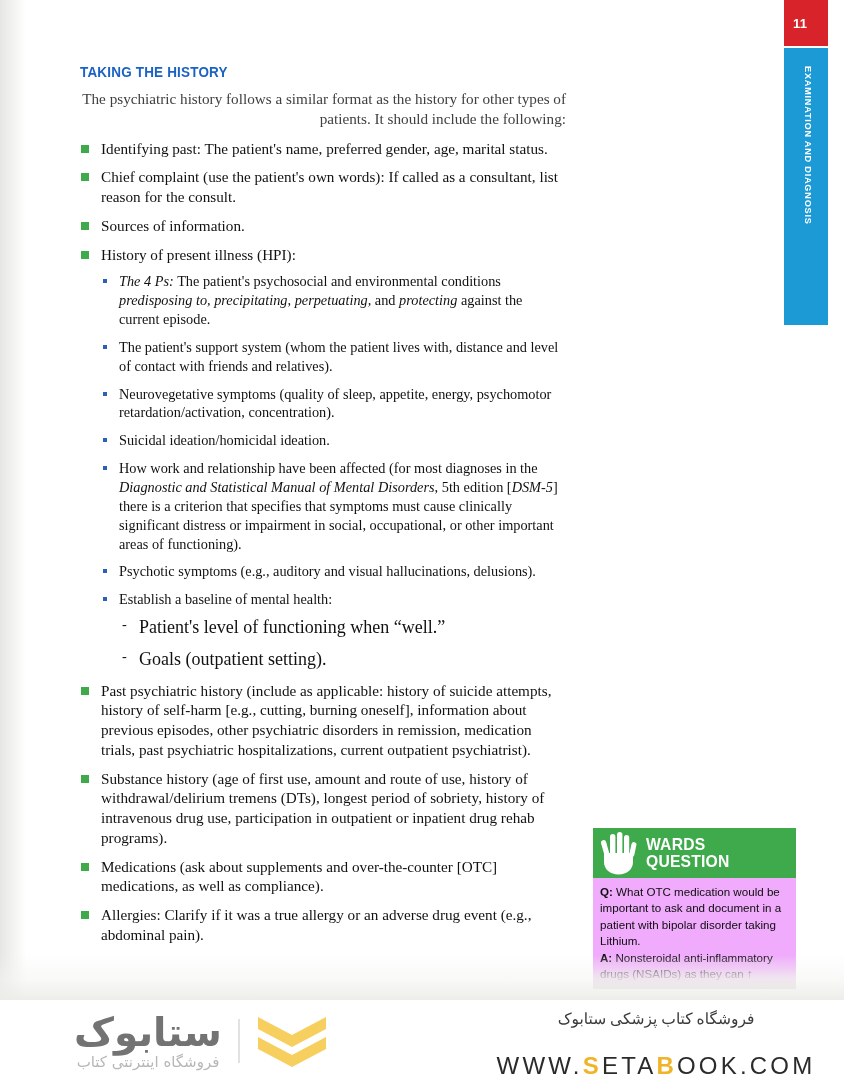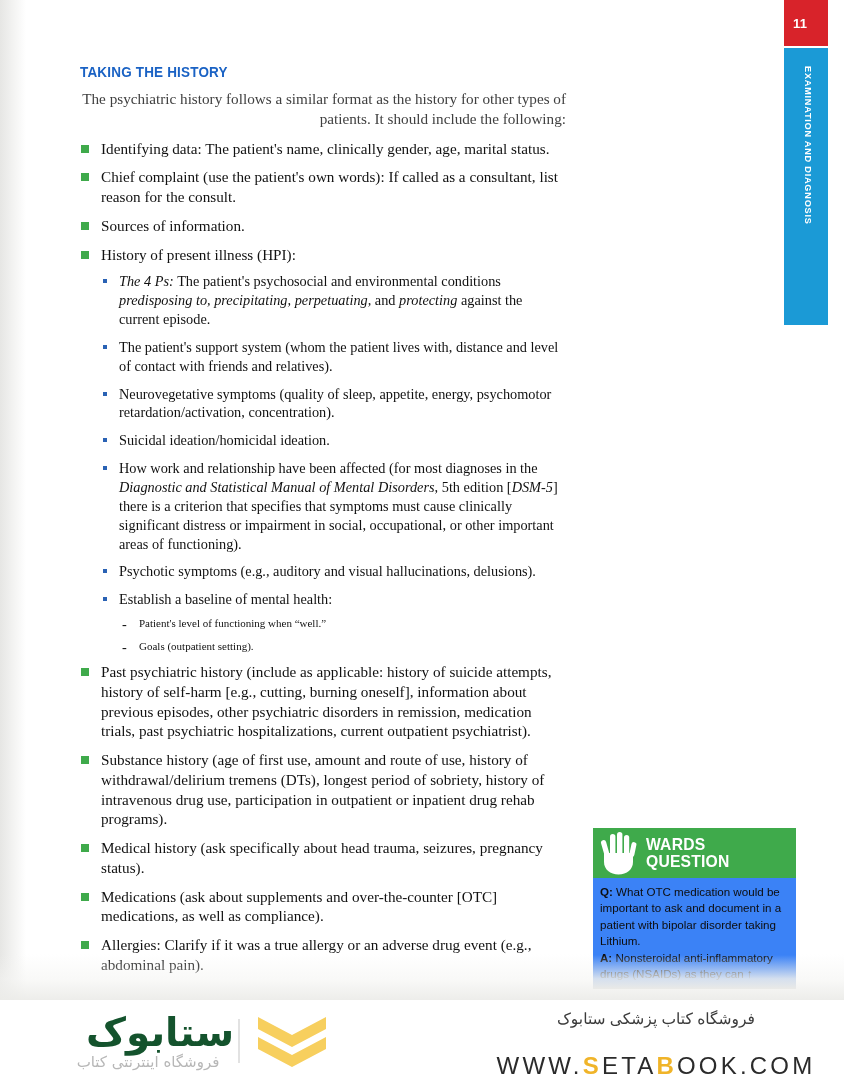--- a/index.html
+++ b/index.html
@@ -169,21 +169,21 @@
   
   ul.lv3 {
     list-style: none;
     margin: 7px 0 0 0;
     padding: 0;
   }
   ul.lv3 > li {
     position: relative;
     padding-left: 20px;
     margin-bottom: 8px;
-    font-size: 11px;
+    font-size: 18px;
     line-height: 1.32;
     color: #111111;
   }
   ul.lv3 > li::before {
     content: "-";
     position: absolute;
     left: 3px;
     top: -1px;
     color: #111111;
     font-size: 14.3px;
@@ -191,21 +191,21 @@
 
   .it { font-style: italic; }
 
   
   #wards-box {
     position: absolute;
     left: 593px;
     top: 828px;
     width: 203px;
     height: 161px;
-    background: #3b82f6;
+    background: #f0abfc;
     z-index: 7;
     overflow: hidden;
   }
   #wards-header {
     height: 50px;
     background: #3faa4b;
     display: flex;
     align-items: center;
     position: relative;
   }
@@ -269,24 +269,25 @@
   }
   #logo-wordmark {
     position: relative;
     width: 172px;
     height: 64px;
   }
   #logo-seta-text {
     position: absolute;
     left: 0; top: 2px;
     width: 172px;
+    text-align: center;
     font-family: "DejaVu Sans", sans-serif;
     font-size: 39px;
     font-weight: bold;
-    color: #14532d;
+    color: #737373;
     direction: rtl;
     line-height: 44px;
     letter-spacing: -1px;
   }
   #logo-sub-text {
     position: absolute;
     left: 0;
     top: 44px;
     width: 172px;
     text-align: center;
@@ -304,21 +305,21 @@
   #logo-chevrons { width: 76px; height: 56px; }
 
   #footer-right {
     position: absolute;
     left: 486px;
     top: 10px;
     width: 340px;
     text-align: center;
   }
   #footer-persian {
-    font-family: Liberation Sans, sans-serif;
+    font-family: Liberation Serif, serif;
     font-size: 15.5px;
     color: #3b3b3b;
     direction: rtl;
     margin-bottom: 8px;
   }
   #footer-url {
     font-family: "Liberation Sans", sans-serif;
     font-size: 24px;
     font-weight: normal;
     letter-spacing: 3.2px;
@@ -345,21 +346,21 @@
 
   <div id="content">
 
     <h1 id="section-heading">TAKING THE HISTORY</h1>
 
     <p class="intro">The psychiatric history follows a similar format as the history for other types of patients. It should include the following:</p>
 
     <ul class="lv1">
 
       <li>
-        <span>Identifying data: The patient's name, clinically gender, age, marital status.</span>
+        <span>Identifying past: The patient's name, preferred gender, age, marital status.</span>
       </li>
 
       <li>
         <span>Chief complaint (use the patient's own words): If called as a consultant, list reason for the consult.</span>
       </li>
 
       <li>
         <span>Sources of information.</span>
       </li>
 
@@ -402,23 +403,20 @@
       </li>
 
       <li>
         <span>Past psychiatric history (include as applicable: history of suicide attempts, history of self-harm [e.g., cutting, burning oneself], information about previous episodes, other psychiatric disorders in remission, medication trials, past psychiatric hospitalizations, current outpatient psychiatrist).</span>
       </li>
 
       <li>
         <span>Substance history (age of first use, amount and route of use, history of withdrawal/delirium tremens (DTs), longest period of sobriety, history of intravenous drug use, participation in outpatient or inpatient drug rehab programs).</span>
       </li>
 
-      <li>
-        <span>Medical history (ask specifically about head trauma, seizures, pregnancy status).</span>
-      </li>
 
 
       <li>
         <span>Medications (ask about supplements and over-the-counter [OTC] medications, as well as compliance).</span>
       </li>
 
       <li>
         <span>Allergies: Clarify if it was a true allergy or an adverse drug event (e.g., abdominal pain).</span>
       </li>
 

